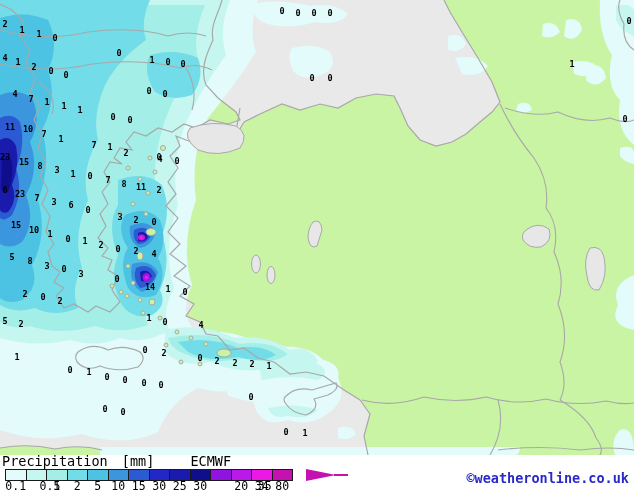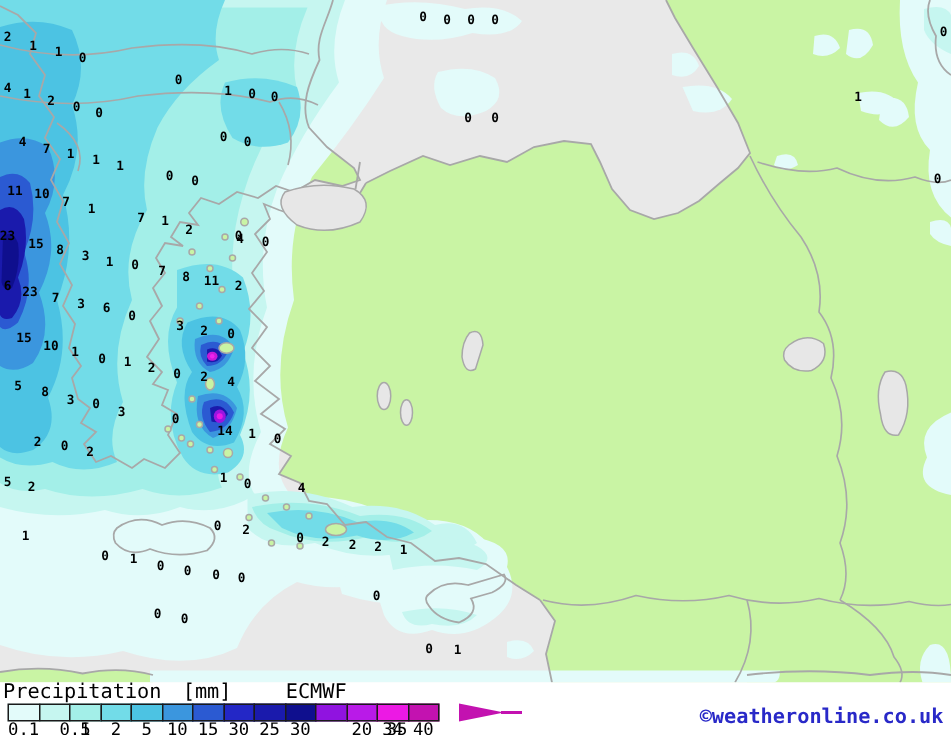--- a/index.html
+++ b/index.html
@@ -319,17 +319,17 @@
         <span class="tick" style="left: 77.25px;">2</span>
         <span class="tick" style="left: 97.75px;">5</span>
         <span class="tick" style="left: 118.25px;">10</span>
         <span class="tick" style="left: 138.75px;">15</span>
         <span class="tick" style="left: 159.25px;">30</span>
         <span class="tick" style="left: 179.75px;">25</span>
         <span class="tick" style="left: 200.25px;">30</span>
         <span class="tick" style="left: 220.75px; margin-left: 44px;">35</span>
         <span class="tick" style="left: 241.25px;">20</span>
         <span class="tick" style="left: 261.75px;">34</span>
-        <span class="tick" style="left: 282.25px;">40</span>
+        <span class="tick" style="left: 282.25px;">80</span>
       </div>
     <div class="footer-copy" id="footer-copy" style="color: rgb(41, 41, 200);">©weatheronline.co.uk</div>
   </div>
 </div>
 
 </body></html>

